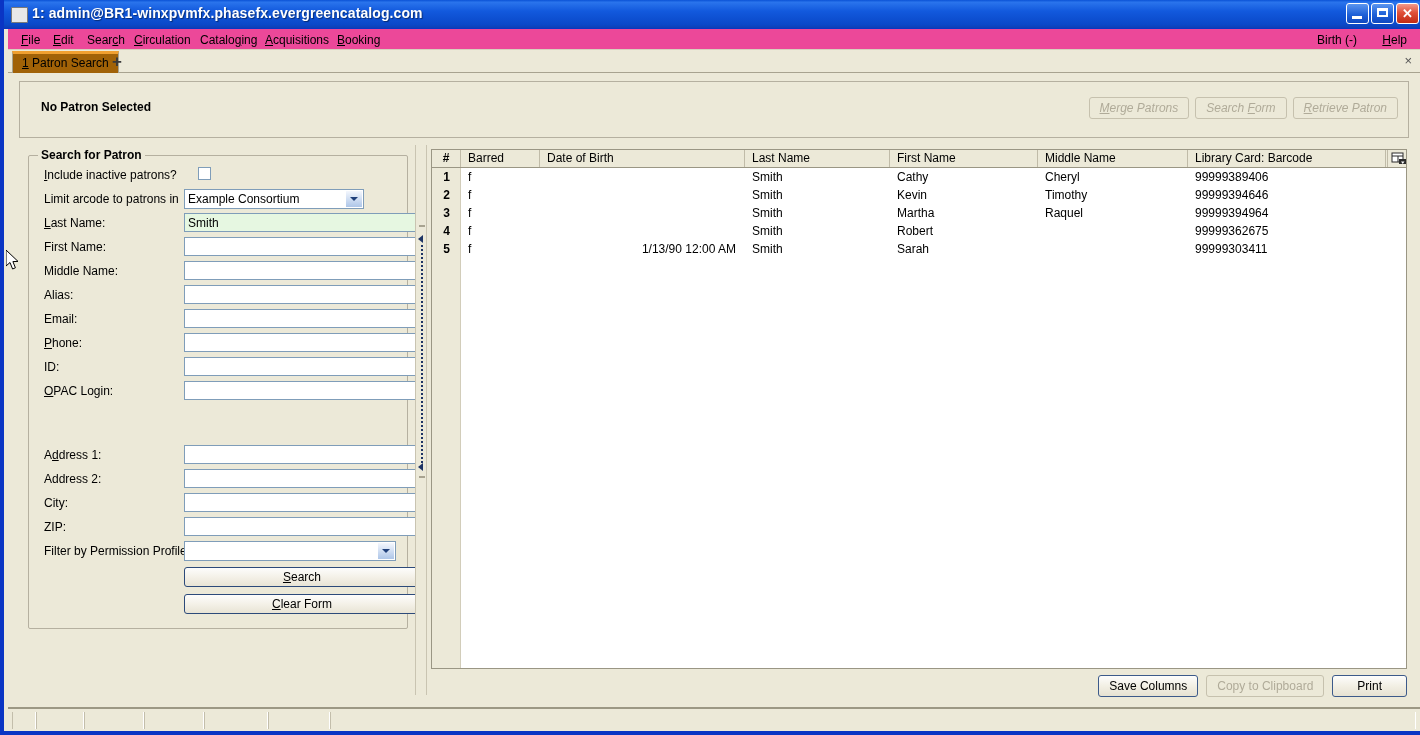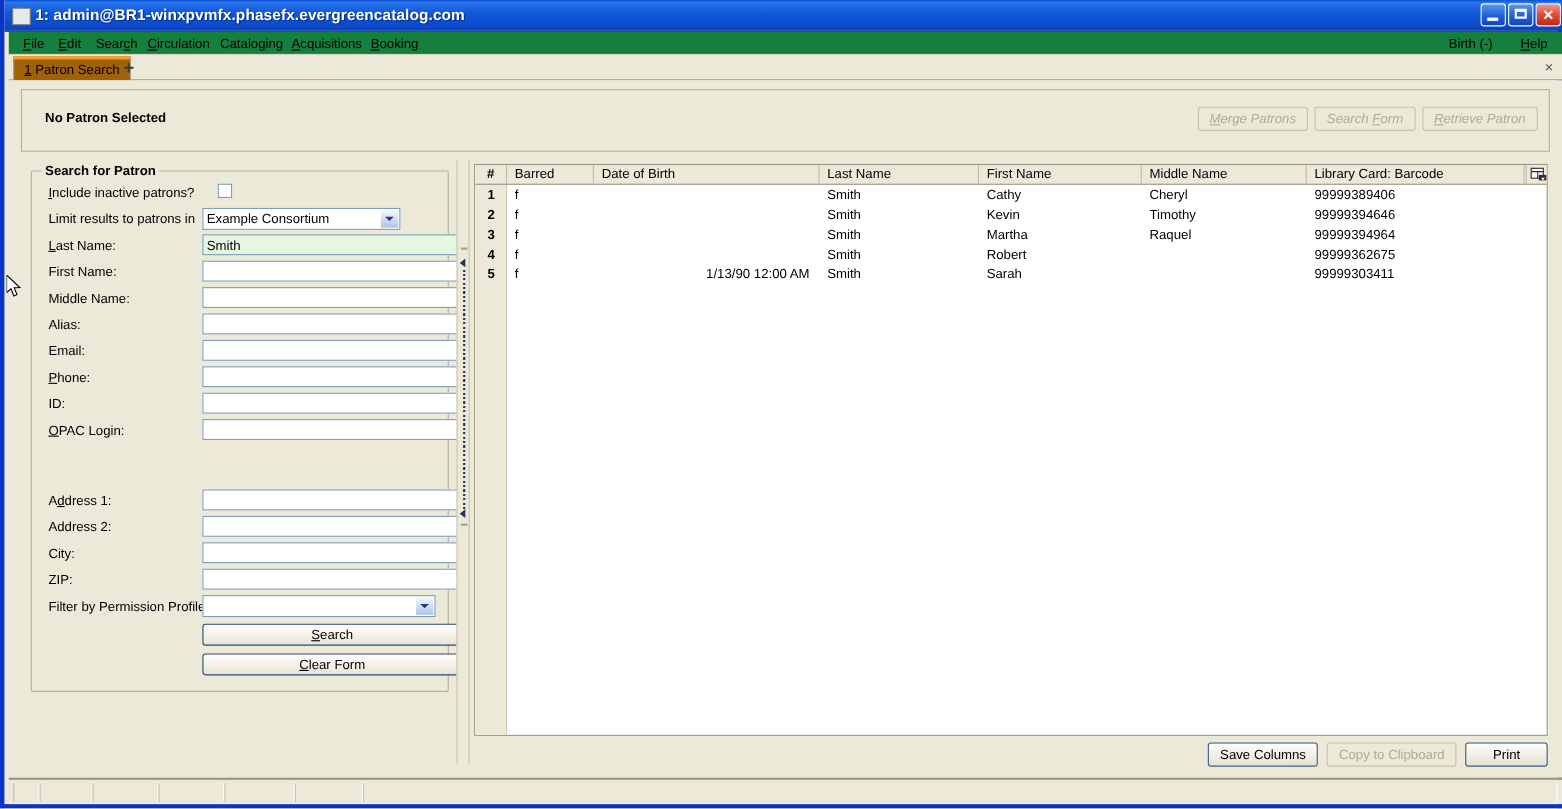--- a/index.html
+++ b/index.html
@@ -87,21 +87,21 @@
   .win-btn.close::after {
     content:"\2715"; position:absolute; left:0; top:-1px; width:21px; text-align:center;
     color:#fff; font-size:13px; font-weight:bold; line-height:21px;
   }
 
   
   .menubar {
     position: absolute;
     left: 4px; top: 29px;
     width: 1412px; height: 21px;
-    background: #15803d;
+    background: #ec4899;
     border-bottom: 1px solid #d6d2bd;
     box-sizing: border-box;
     text-align: center;
   }
   .menu-item {
     position: absolute;
     top: 3px;
     font-size: 12px;
     color: #000;
     padding: 1px 5px;
@@ -529,21 +529,21 @@
       <div class="left-panel">
         <div class="groupbox">
           <div class="groupbox-legend">Search for Patron</div>
 
           <div class="frow" style="top:9px">
             <div class="flabel"><span class="ul">I</span>nclude inactive patrons?</div>
             <div class="fcheck"></div>
           </div>
 
           <div class="frow" style="top:33px">
-            <div class="flabel">Limit results to patrons in</div>
+            <div class="flabel">Limit arcode to patrons in</div>
             <div class="fselect">
               <span>Example Consortium</span>
               <span class="arrowbox"></span>
             </div>
           </div>
 
           <div class="frow" style="top:57px">
             <div class="flabel"><span class="ul">L</span>ast Name:</div>
             <input class="ftext filled" value="Smith" style="">
           </div>

